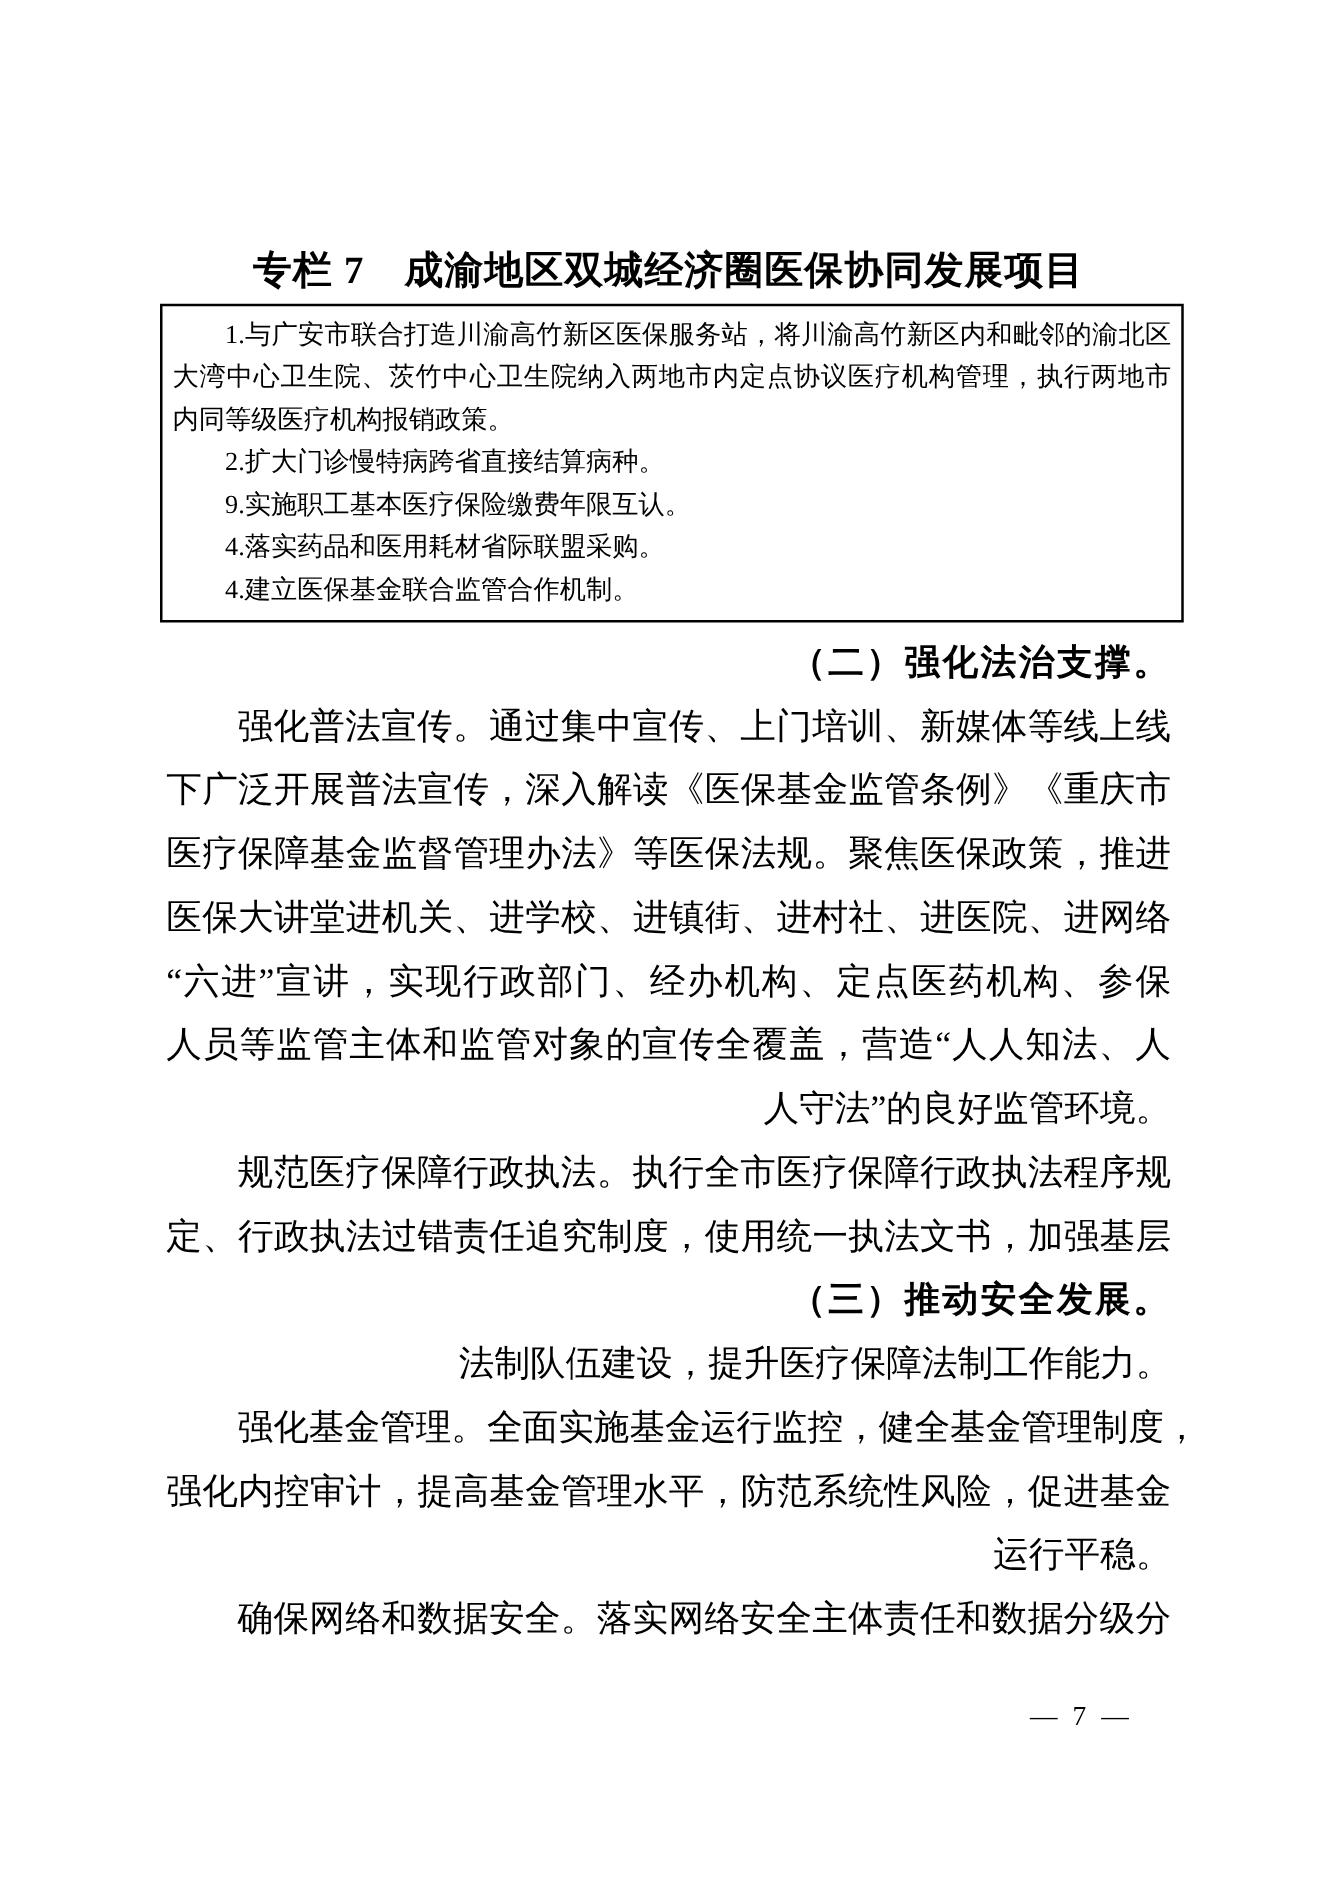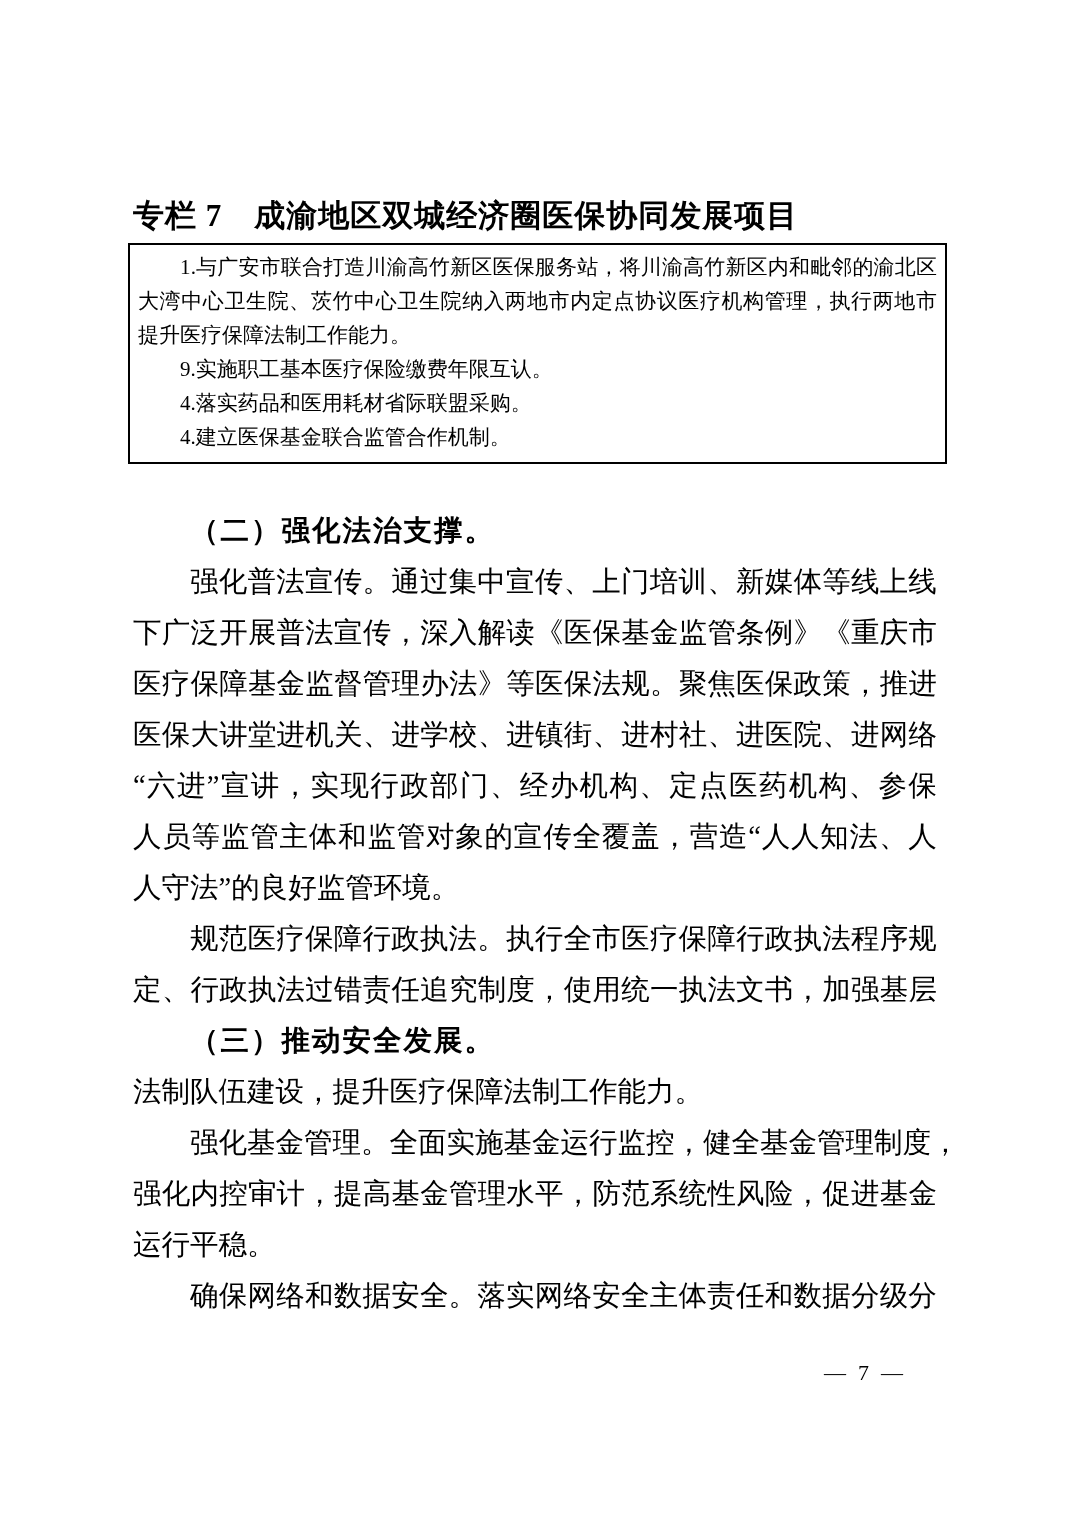--- a/index.html
+++ b/index.html
@@ -11,21 +11,21 @@
     color: #000000;
     overflow: hidden;
   }
   .page {
     position: absolute; inset: 0;
   }
   
   .box-title {
     position: absolute;
     top: 194px; left: 133px; width: 804px;
-    text-align: left;
+    text-align: center;
     font-size: 31px;
     font-weight: bold;
     line-height: 44px;
     letter-spacing: 1px;
     white-space: nowrap;
   }
   
   .info-box {
     position: absolute;
     top: 243px; left: 128px; width: 819px;
@@ -36,21 +36,21 @@
   }
   .info-box .line {
     font-size: 21px;
     line-height: 34px;
     height: 34px;
     white-space: nowrap;
   }
   
   .body-text {
     position: absolute;
-    top: 505px; left: 133px; width: 804px;
+    top: 505px; left: 133px; width: 804px; text-align: right;
   }
   .body-text .line {
     font-size: 28.5px;
     line-height: 51px;
     height: 51px;
     white-space: nowrap;
   }
   
   .line.indent { padding-left: 2em; }
   .line.bold { font-weight: bold; letter-spacing: 2px; }
@@ -153,21 +153,22 @@
           <span>构</span>
           <span>管</span>
           <span>理</span>
           <span>，</span>
           <span>执</span>
           <span>行</span>
           <span>两</span>
           <span>地</span>
           <span>市</span>
         </div>
-        <div class="line">提升医疗保障法制工作能力。</div>
+        <div class="line">内同等级医疗机构报销政策。</div>
+        <div class="line indent">2.扩大门诊慢特病跨省直接结算病种。</div>
         <div class="line indent">9.实施职工基本医疗保险缴费年限互认。</div>
         <div class="line indent">4.落实药品和医用耗材省际联盟采购。</div>
         <div class="line indent">4.建立医保基金联合监管合作机制。</div>
       </div>
   </div>
 
   <div class="body-text">
     <div id="body-lines">
         <div class="line indent bold">（二）强化法治支撑。</div>
         <div class="line indent fill">

